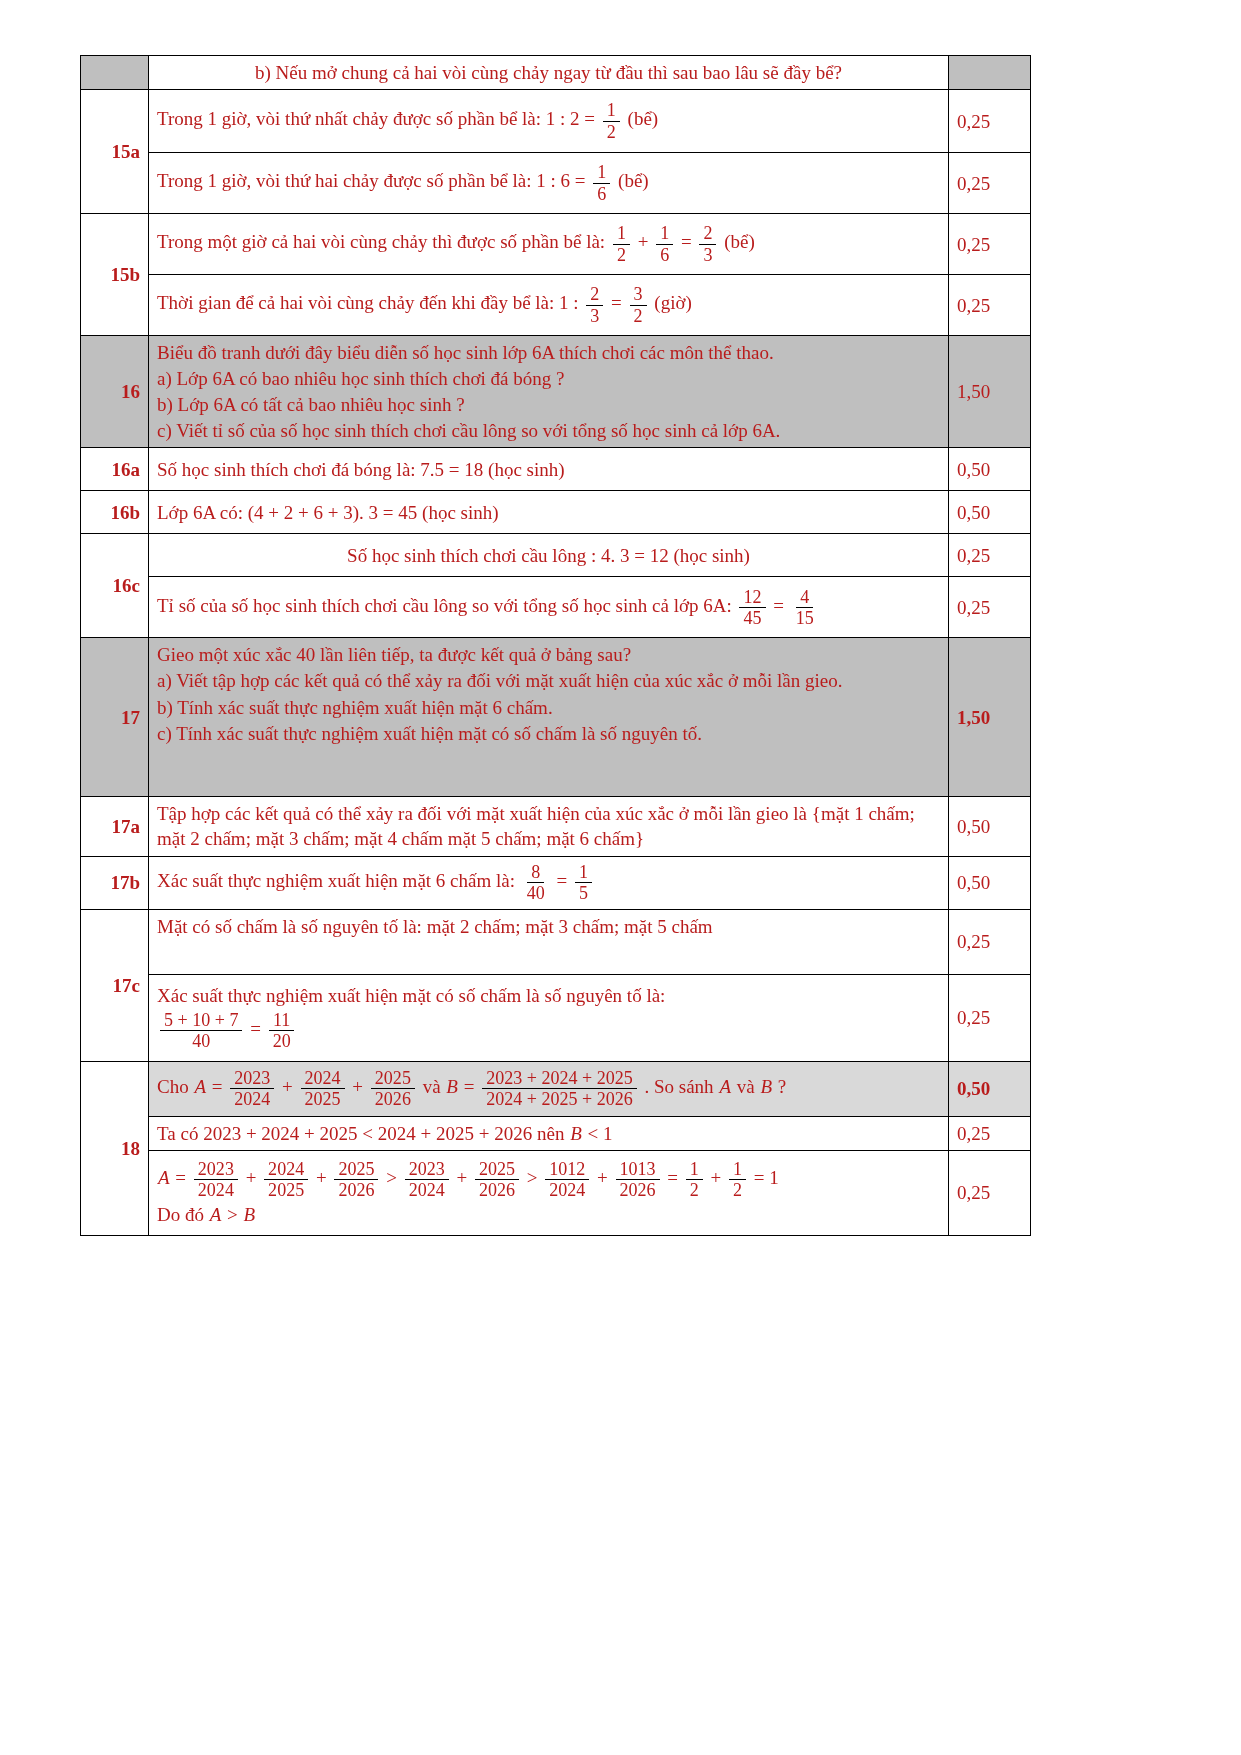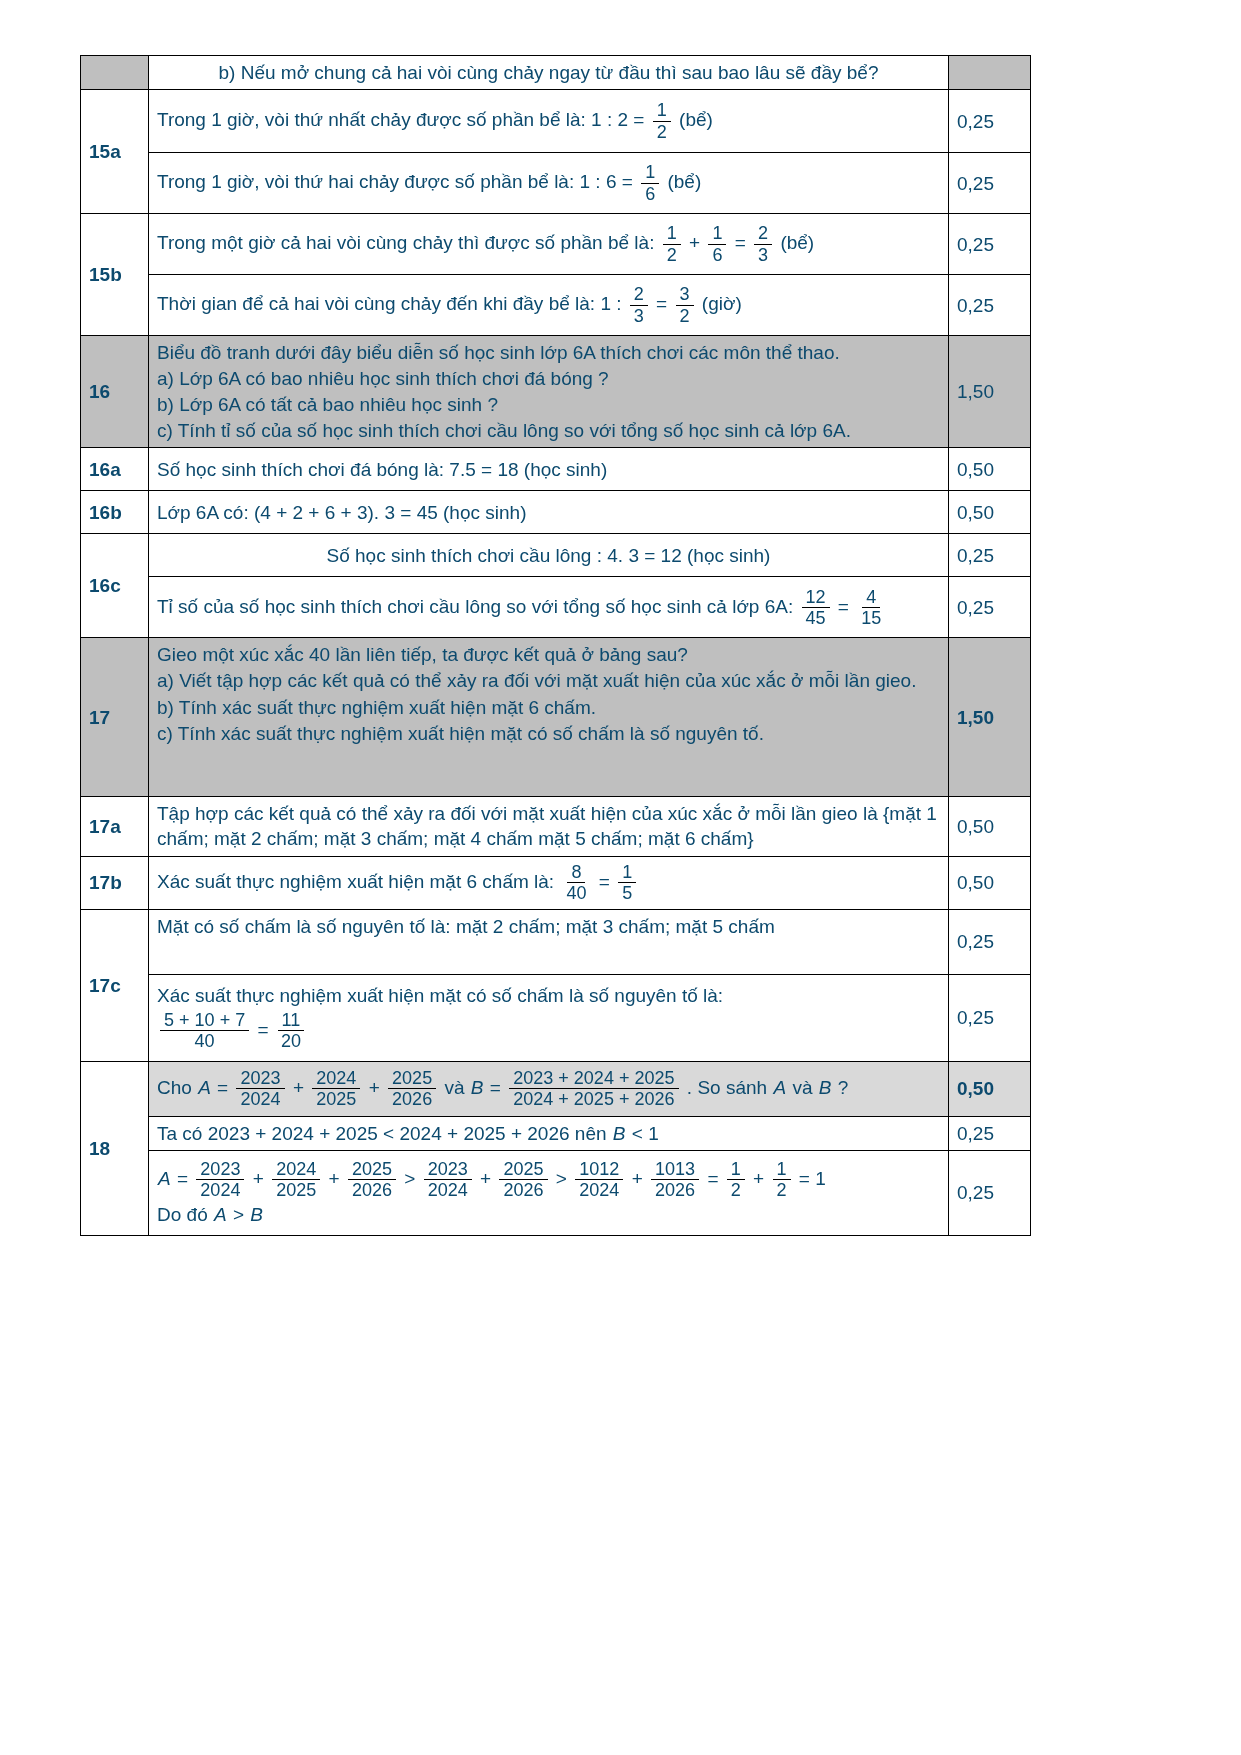--- a/index.html
+++ b/index.html
@@ -1,31 +1,31 @@
 <!DOCTYPE html>
 <html><head>
 <meta charset="utf-8">
 <style>
   html,body { margin:0; padding:0; background:#e8e8e8; }
   .page {
     width:1241px; height:1755px; margin:0 auto; background:#ffffff;
-    position:relative; font-family:Liberation Sans, sans-serif; color:#0c4a6e;
+    position:relative; font-family:Liberation Serif, serif; color:#b91c1c;
   }
   table.anskey {
     border-collapse:collapse; position:absolute; left:80px; top:55px;
     table-layout:fixed;
   }
   col.c-qid { width:68px; }
   col.c-content { width:800px; }
   col.c-points { width:82px; }
   td {
     border:1px solid #000; padding:3px 8px; font-size:19px;
     vertical-align:middle; line-height:1.32; overflow:hidden;
   }
-  td.qid { text-align:left; font-weight:bold; }
+  td.qid { text-align:right; font-weight:bold; }
   td.points { text-align:left; }
   td.bold { font-weight:bold; }
   .bg-gray { background:#bfbfbf;margin-top:30px; }
   .bg-light { background:#d9d9d9; }
   .line { margin:1px 0; }
   .frac {
     display:inline-flex; flex-direction:column; align-items:center;
     vertical-align:middle; line-height:1.12; font-size:0.95em;
     margin:1px 3px; text-align:center;
   }
@@ -97,21 +97,21 @@
               </span> (giờ)</div>
           </td>
           <td class="points">0,25</td>
         </tr>
         <tr>
           <td class="qid bg-gray">16</td>
           <td class="content bg-gray" style="vertical-align: top; height: 100px;">
             <div class="line">  Biểu đồ tranh dưới đây biểu diễn số học sinh lớp 6A thích chơi các môn thể thao.</div>
             <div class="line">a) Lớp 6A có bao nhiêu học sinh thích chơi đá bóng ?</div>
             <div class="line">b) Lớp 6A có tất cả bao nhiêu học sinh ?</div>
-            <div class="line">c) Tính tỉ số của số học sinh thích chơi cầu lông so với tổng số học sinh cả lớp 6A.</div>
+            <div class="line">c) Viết tỉ số của số học sinh thích chơi cầu lông so với tổng số học sinh cả lớp 6A.</div>
           </td>
           <td class="points bg-gray">1,50</td>
         </tr>
         <tr>
           <td class="qid">16a</td>
           <td class="content" style="height: 36px;">
             <div class="line">Số học sinh thích chơi đá bóng là: 7.5 = 18 (học sinh)</div>
           </td>
           <td class="points">0,50</td>
         </tr>

